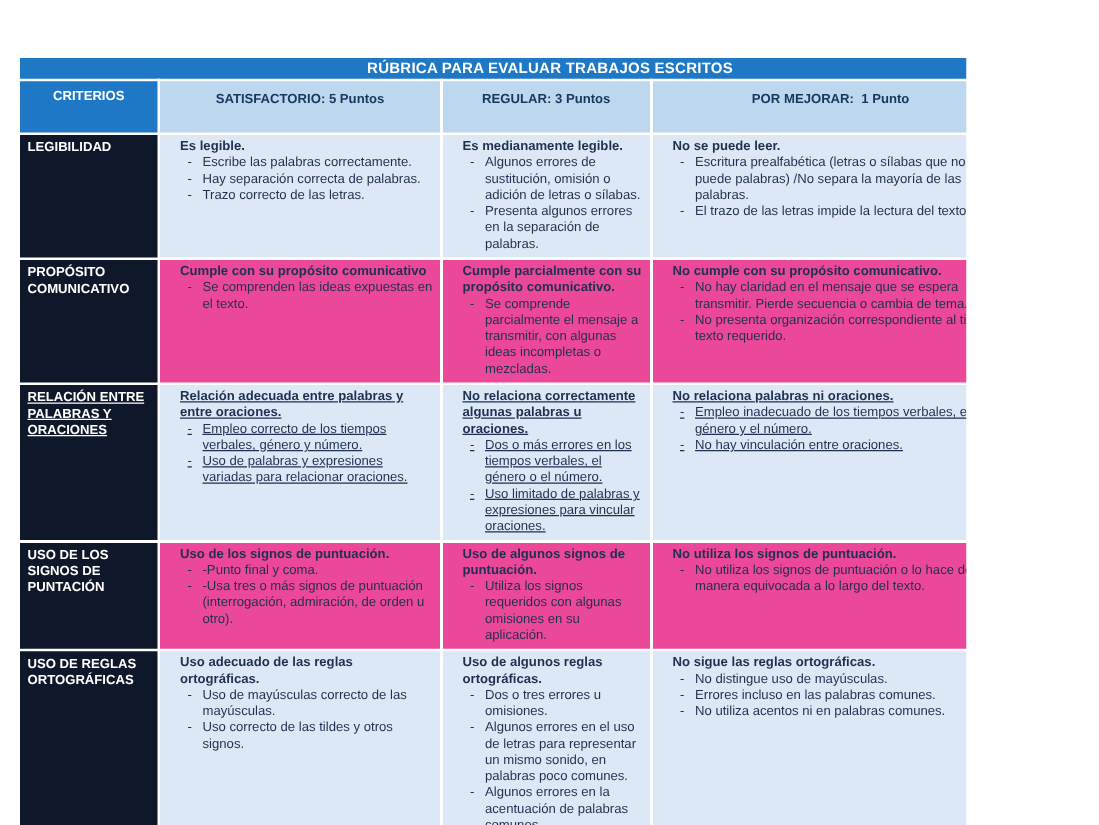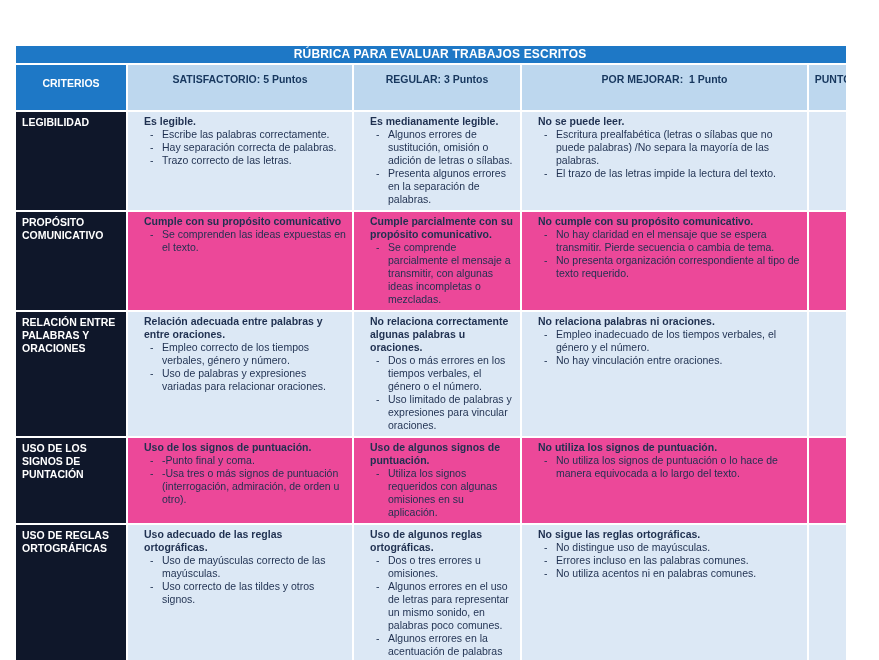--- a/index.html
+++ b/index.html
@@ -1,29 +1,29 @@
 <!DOCTYPE html>
 <html><head>
 <meta charset="utf-8">
 <style>
   html,body{margin:0;padding:0;background:#ffffff;}
   body{width:879px;height:660px;font-family:"Liberation Sans","DejaVu Sans",sans-serif;}
-  .page{position:relative;width:846px;height:660px;background:#ffffff;overflow:hidden;}
+  .page{position:relative;width:773px;height:660px;background:#ffffff;overflow:hidden;}
 
   table.rubric{position:absolute;left:14px;top:44px;width:850px;border-collapse:collapse;table-layout:fixed;}
   table.rubric td, table.rubric th{border:2px solid #ffffff;vertical-align:top;overflow:hidden;}
 
   .title-cell{
     background:#1E78C6;color:#ffffff;font-weight:bold;font-size:12px;
     text-align:center;padding:1px 0 2px 0;letter-spacing:.2px;
     border-top:2px solid #1E3C64;border-bottom:2px solid #1E3C64;border-left:2px solid #1E3C64;
   }
   th.criterios-th{
     background:#1E78C6;color:#ffffff;font-weight:bold;font-size:10.5px;text-align:center;
-    padding-top:12px;height:32px;
+    padding-top:6px;height:32px;
     border-left:2px solid #1E3C64;border-bottom:2px solid #1E3C64;
   }
   th.col-th{
     background:#BDD7EE;color:#17375E;font-weight:bold;font-size:10.5px;text-align:center;
     padding-top:8px;height:32px;white-space:pre-wrap;
   }
 
   .label-cell{
     background:#0f172a;color:#ffffff;font-weight:bold;font-size:10.5px;line-height:13px;
     padding:4px 6px;
@@ -33,21 +33,21 @@
   tr.dark  .body-cell, tr.dark  .puntos-cell{background:#ec4899;}
 
   .body-cell{font-size:10.5px;line-height:13px;color:#1F3050;padding:3px 6px 4px 16px;}
   .lead{font-weight:bold;}
   .bullet{display:flex;padding-left:6px;}
   .dash{flex:0 0 12px;width:12px;}
   .bt{flex:1;}
 
   tbody tr:nth-child(1) td{height:86px;}
   tbody tr:nth-child(2) td{height:84px;}
-  tbody tr:nth-child(3) td{height:106px;}
+  tbody tr:nth-child(3) td{height:106px;text-decoration:underline;}
   tbody tr:nth-child(4) td{height:76px;}
   tbody tr:nth-child(5) td{height:156px;}
 </style>
 </head>
 <body>
 
 <div class="page">
   <table class="rubric">
     <colgroup>
       <col style="width:112px">

